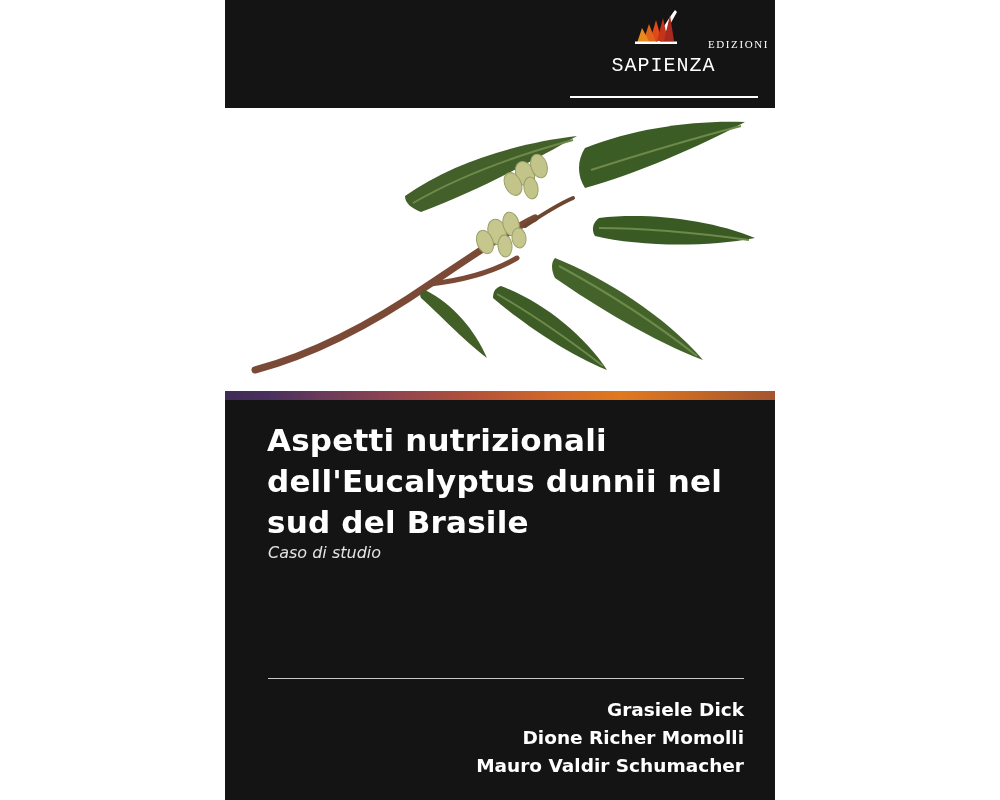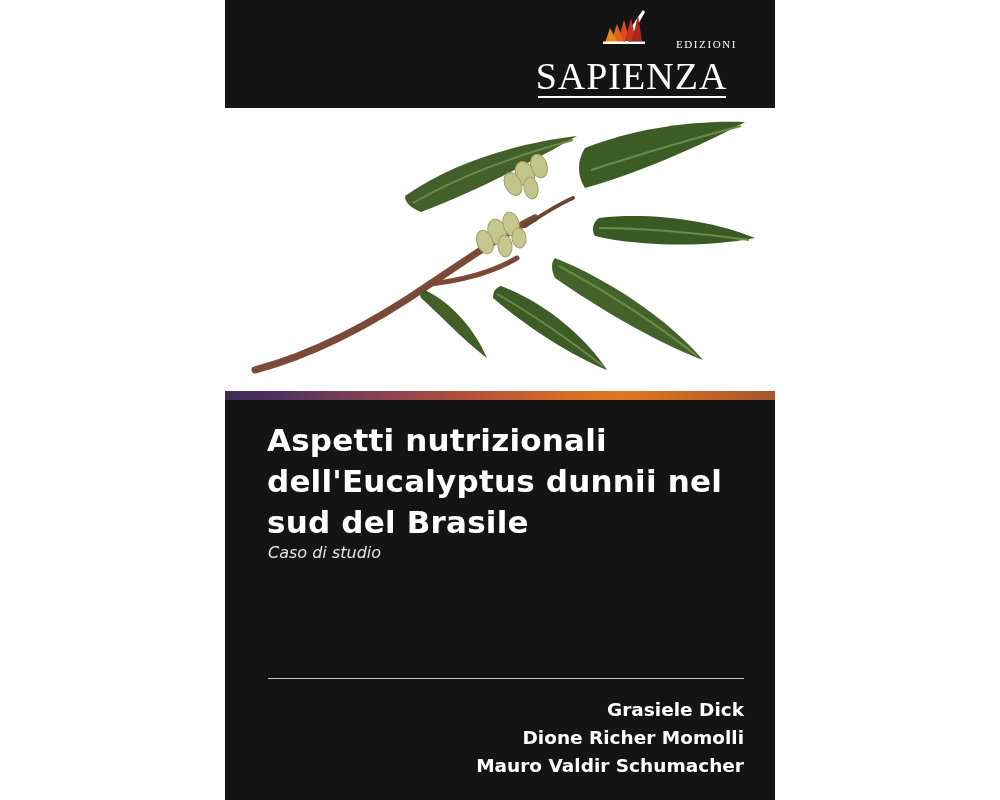--- a/index.html
+++ b/index.html
@@ -30,20 +30,21 @@
     overflow: hidden;
   }
 
   
   .cover-top {
     position: absolute;
     left: 0; top: 0;
     width: 550px;
     height: 108px;
     background: #141414;
+    padding-left: 32px;
   }
 
   .publisher {
     position: absolute;
     right: 36px;
     top: 8px;
     width: 215px;
     height: 92px;
     color: #ffffff;
     text-align: center;
@@ -62,23 +63,23 @@
     font-size: 11px;
     letter-spacing: 1.6px;
     color: #ffffff;
     font-family: "Liberation Serif", serif;
   }
   .publisher-name {
     position: absolute;
     left: 0;
     top: 46px;
     width: 100%;
-    font-size: 38px;
+    font-size: 20px;
     letter-spacing: 1px;
-    font-family: Liberation Serif, serif;
+    font-family: Liberation Mono, monospace;
     color: #ffffff;
   }
   .publisher-rule {
     position: absolute;
     left: 14px;
     top: 88px;
     width: 188px;
     height: 2px;
     background: #ffffff;
   }

